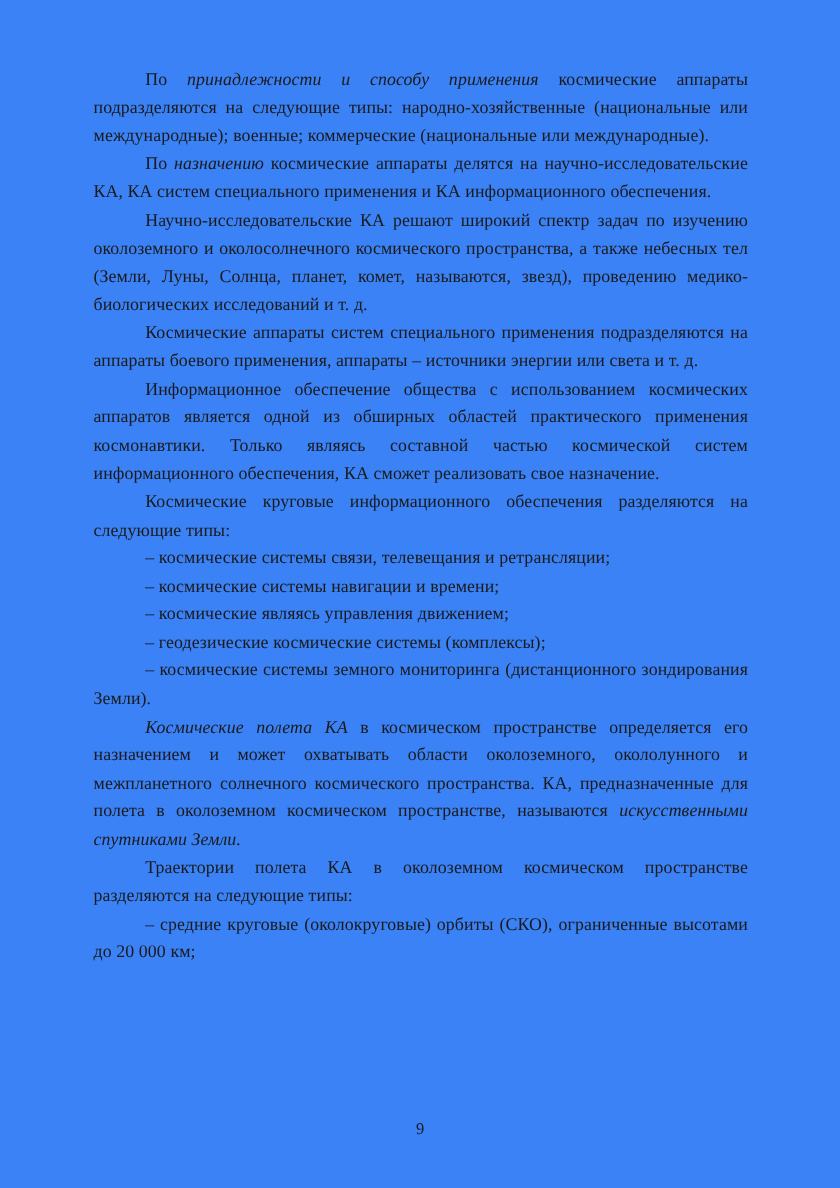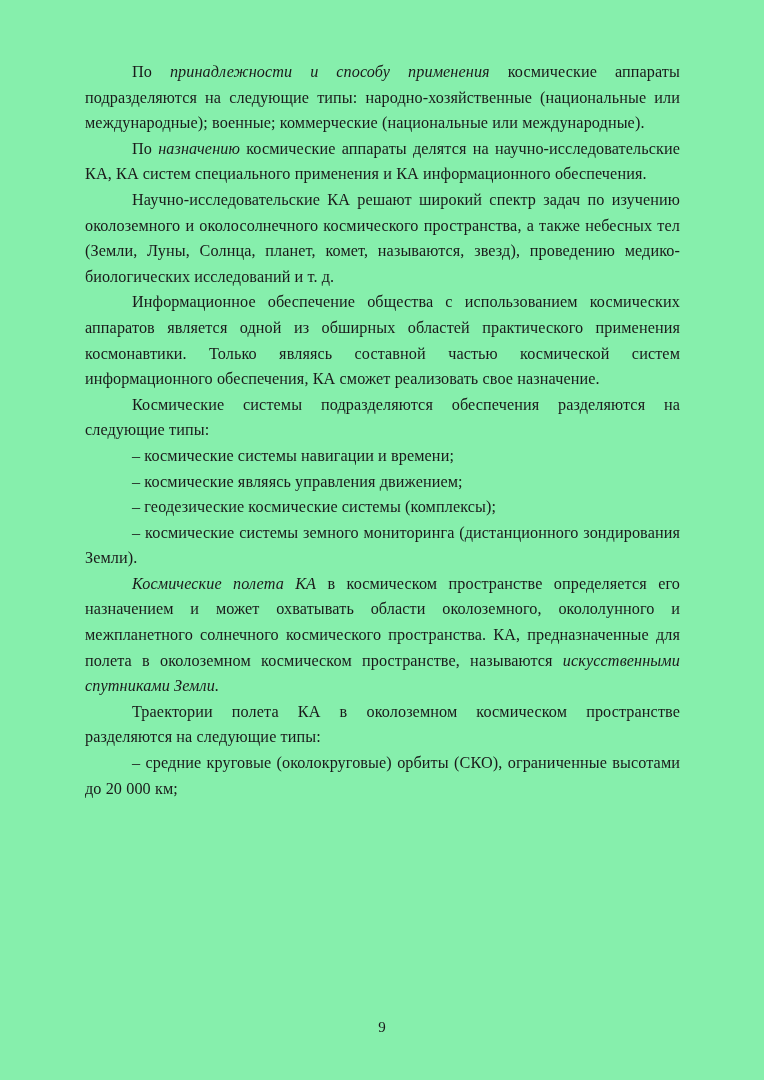--- a/index.html
+++ b/index.html
@@ -5,21 +5,21 @@
   html, body {
     margin: 0;
     padding: 0;
     background: #ffffff;
     font-family: "Liberation Serif", "DejaVu Serif", serif;
   }
   .page {
     position: relative;
     width: 764px;
     height: 1080px;
-    background: #86efac;
+    background: #3b82f6;
     box-sizing: border-box;
     padding: 60px 84px 0 85px;
     overflow: hidden;
   }
   .doc-body p {
     margin: 0;
     padding: 0;
     font-size: 16.2px;
     line-height: 25.6px;
     color: #1a1a1a;
@@ -41,22 +41,24 @@
   }
 </style>
 </head>
 <body>
 
 <div class="page">
   <div class="doc-body" id="doc-body">
       <p class="paragraph"><span>По </span><em>принадлежности и способу применения</em><span> космические аппараты подразделяются на следующие типы: народно-хозяйственные (национальные или международные); военные; коммерческие (национальные или международные).</span></p>
       <p class="paragraph"><span>По </span><em>назначению</em><span> космические аппараты делятся на научно-исследовательские КА, КА систем специального применения и КА информационного обеспечения.</span></p>
       <p class="paragraph"><span>Научно-исследовательские КА решают широкий спектр задач по изучению околоземного и околосолнечного космического пространства, а также небесных тел (Земли, Луны, Солнца, планет, комет, называются, звезд), проведению медико-биологических исследований и т. д.</span></p>
+      <p class="paragraph"><span>Космические аппараты систем специального применения подразделяются на аппараты боевого применения, аппараты – источники энергии или света и т. д.</span></p>
       <p class="paragraph"><span>Информационное обеспечение общества с использованием космических аппаратов является одной из обширных областей практического применения космонавтики. Только являясь составной частью космической систем информационного обеспечения, КА сможет реализовать свое назначение.</span></p>
-      <p class="paragraph"><span>Космические системы подразделяются обеспечения разделяются на следующие типы:</span></p>
+      <p class="paragraph"><span>Космические круговые информационного обеспечения разделяются на следующие типы:</span></p>
+      <p class="list-item"><span>– космические системы связи, телевещания и ретрансляции;</span></p>
       <p class="list-item"><span>– космические системы навигации и времени;</span></p>
       <p class="list-item"><span>– космические являясь управления движением;</span></p>
       <p class="list-item"><span>– геодезические космические системы (комплексы);</span></p>
       <p class="list-item"><span>– космические системы земного мониторинга (дистанционного зондирования Земли).</span></p>
       <p class="paragraph"><em>Космические полета КА</em><span> в космическом пространстве определяется его назначением и может охватывать области околоземного, окололунного и межпланетного солнечного космического пространства. КА, предназначенные для полета в околоземном космическом пространстве, называются </span><em>искусственными спутниками Земли.</em></p>
       <p class="paragraph"><span>Траектории полета КА в околоземном космическом пространстве разделяются на следующие типы:</span></p>
       <p class="list-item"><span>– средние круговые (околокруговые) орбиты (СКО), ограниченные высотами до 20 000 км;</span></p>
     </div>
   <div class="page-number">9</div>
 </div>

